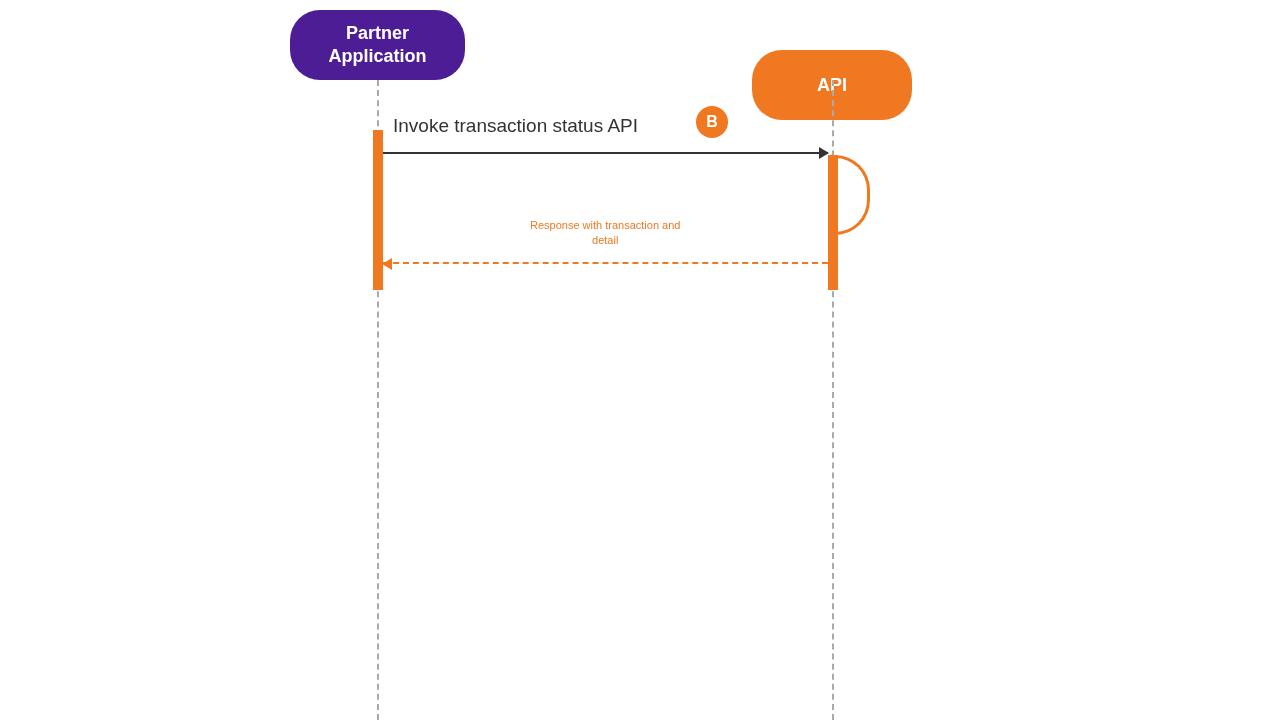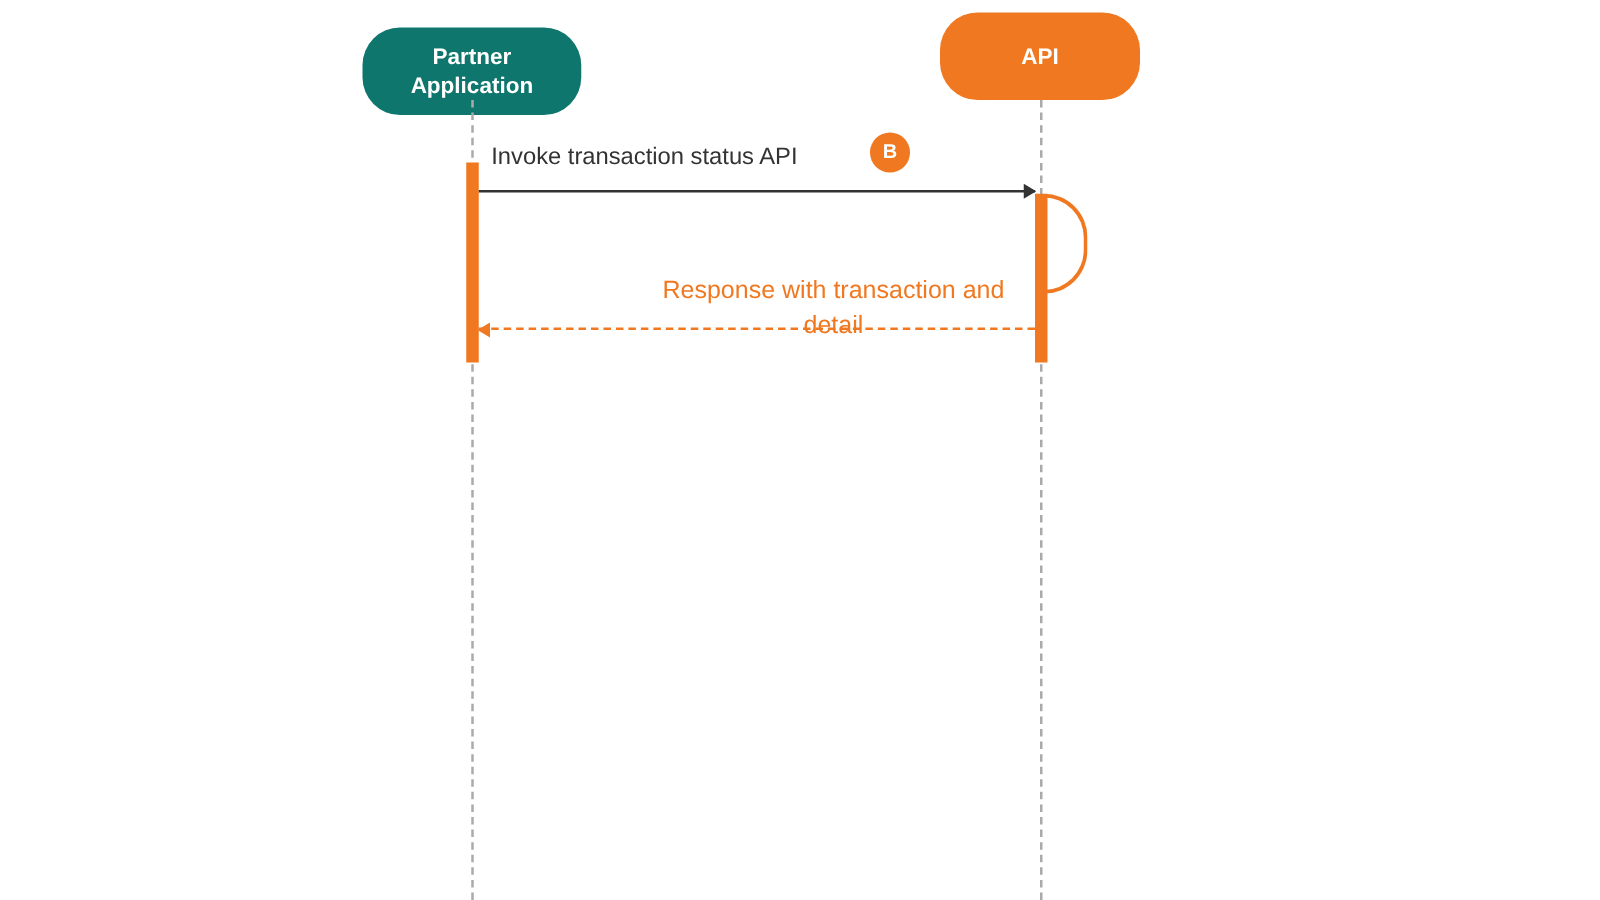--- a/index.html
+++ b/index.html
@@ -29,30 +29,30 @@
       text-align: center;
       font-size: 18px;
       font-weight: 600;
       color: #ffffff;
     }
 
     .actor-partner {
       left: 290px;
       width: 175px;
       height: 70px;
-      background-color: #0f766e;
+      background-color: #4c1d95;
       line-height: 1.3;
-      margin-top: 12px;
     }
 
     .actor-api {
       left: 752px;
       width: 160px;
       height: 70px;
       background-color: #f07820;
+      margin-top: 40px;
     }
 
     
     .lifeline {
       position: absolute;
       top: 80px;
       bottom: 0;
       width: 2px;
       border-left: 2px dashed #aaaaaa;
     }
@@ -150,21 +150,21 @@
       top: 115px;
       left: 393px;
       font-size: 19px;
       color: #333333;
     }
 
     .label-return {
       position: absolute;
       top: 218px;
       left: 530px;
-      font-size: 20px;
+      font-size: 11px;
       color: #f07820;
       text-align: center;
       line-height: 1.4;
     }
 
     
     .badge-b {
       position: absolute;
       top: 106px;
       left: 696px;

